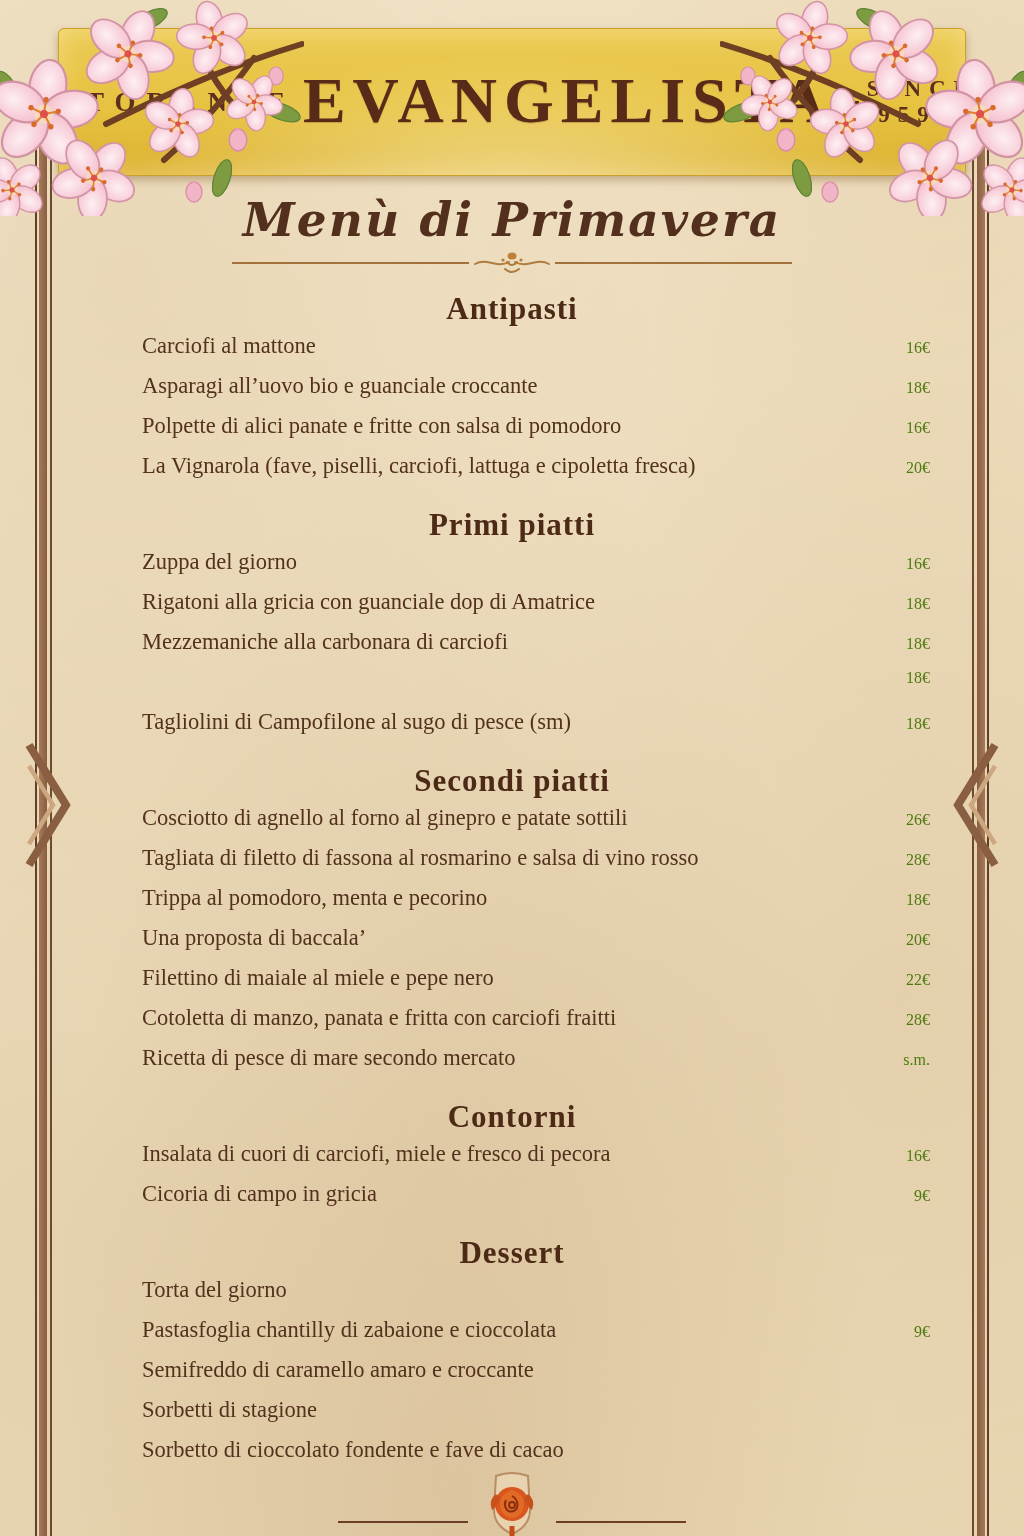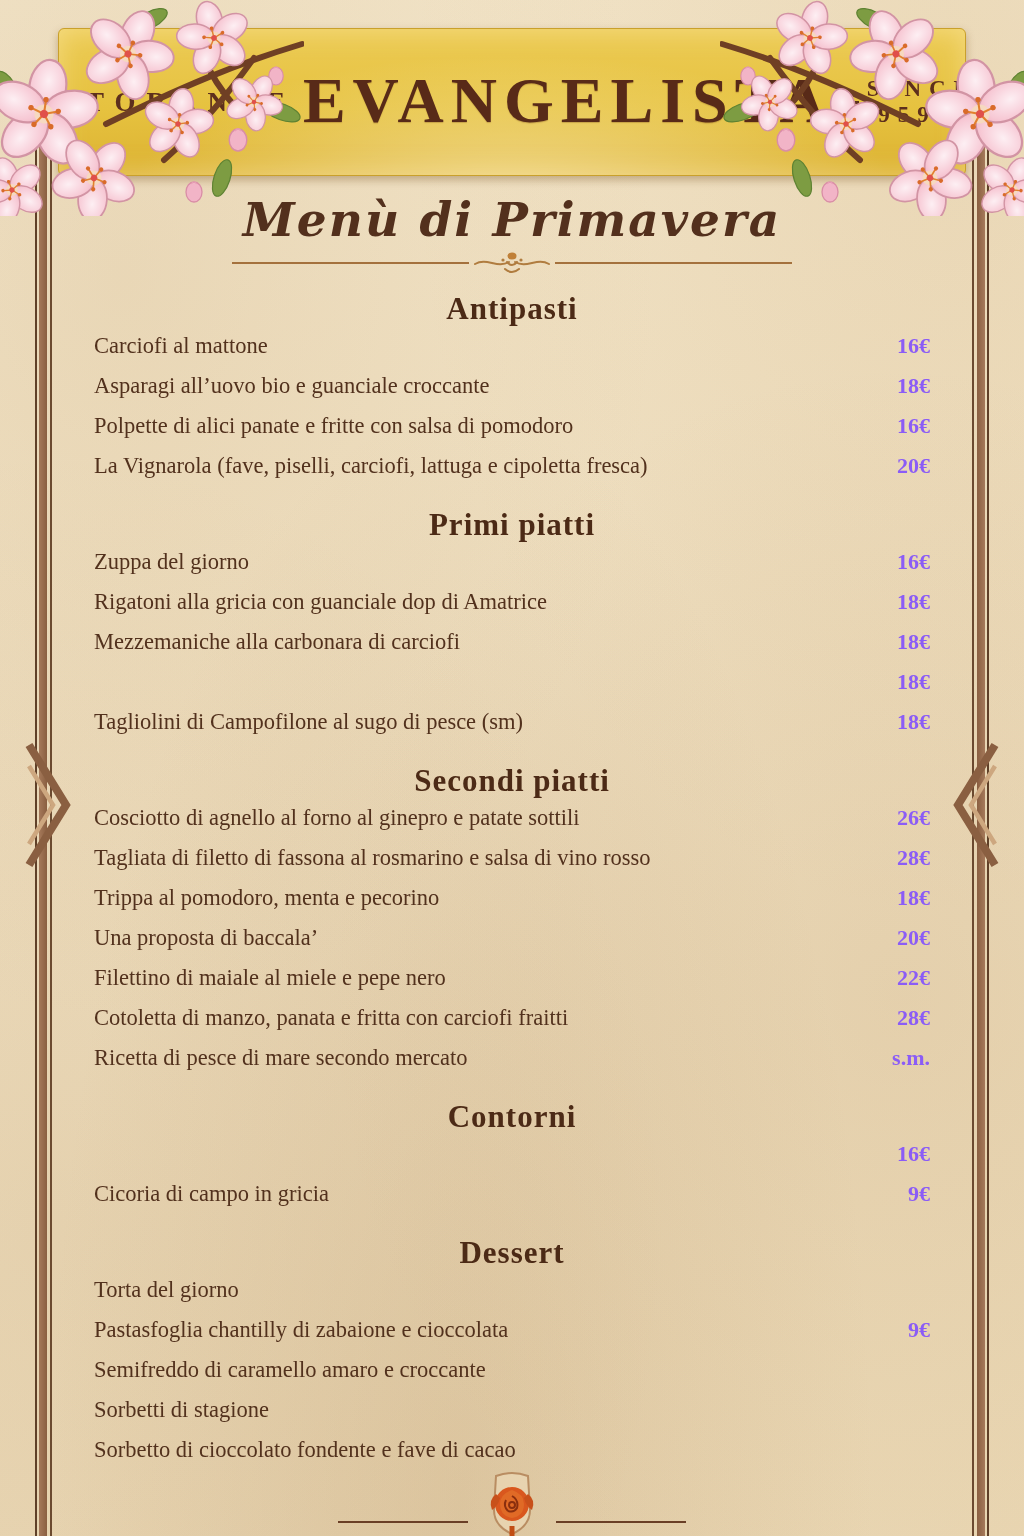--- a/index.html
+++ b/index.html
@@ -56,29 +56,29 @@
     text-align:center;font-style:italic;font-size:47px;color:#53301d;
     letter-spacing:2px;margin:0 0 0;font-family:"DejaVu Serif","Liberation Serif",serif;
   }
   .divider{display:flex;align-items:center;width:560px;margin:2px auto 10px;}
   .divider .rule{flex:1;height:2px;background:#a4713d;}
 
   h2.section-heading{
     text-align:center;font-size:31px;font-weight:700;color:#4c2a16;
     margin:14px 0 6px;letter-spacing:1px;
   }
-  .menu-row{display:flex;align-items:baseline;height:40px;white-space:nowrap;}
+  .menu-row{display:flex;align-items:baseline;height:40px;white-space:nowrap;margin-left:48px;}
   .menu-row .item-name{font-size:22.5px;color:#52311d;flex:0 0 auto;}
   .menu-row .dot-leader{
     flex:1 1 auto;min-width:18px;margin:0 8px 3px 10px;height:3px;align-self:flex-end;
     background-image:radial-gradient(circle at 2px 1.5px, rgba(86,53,32,.85) 1.3px, transparent 1.7px);
     background-size:9px 3px;background-repeat:repeat-x;background-position:left bottom 6px;
     transform:translateY(-7px);
   }
-  .menu-row .item-price{font-size:22px;color:#8b5cf6;flex:0 0 64px;text-align:right;font-weight:bold;}
+  .menu-row .item-price{font-size:16px;color:#4d7c0f;flex:0 0 64px;text-align:right;}
   .menu-row.no-price .item-price{flex:0 0 0;overflow:hidden;}
   .menu-row.no-price .dot-leader{margin-right:0;}
 
   
   .footer{position:absolute;left:0;right:0;bottom:0;height:70px;}
   .footer .line{position:absolute;bottom:13px;width:130px;height:2.5px;background:#6a3f26;}
   .footer .line.l{right:calc(50% + 44px);}
   .footer .line.r{left:calc(50% + 44px);}
   .footer .flower{position:absolute;left:calc(50% - 30px);bottom:-30px;}
 </style>
@@ -303,20 +303,21 @@
         </div>
         <div class="menu-row">
           <span class="item-name">Ricetta di pesce di mare secondo mercato</span>
           <span class="dot-leader"></span>
           <span class="item-price">s.m.</span>
         </div>
       </section>
       <section>
         <h2 class="section-heading">Contorni</h2>
         <div class="menu-row">
+          <span class="item-name">Insalata di cuori di carciofi, miele e fresco di pecora</span>
           <span class="dot-leader"></span>
           <span class="item-price">16€</span>
         </div>
         <div class="menu-row">
           <span class="item-name">Cicoria di campo in gricia</span>
           <span class="dot-leader"></span>
           <span class="item-price">9€</span>
         </div>
       </section>
       <section>

